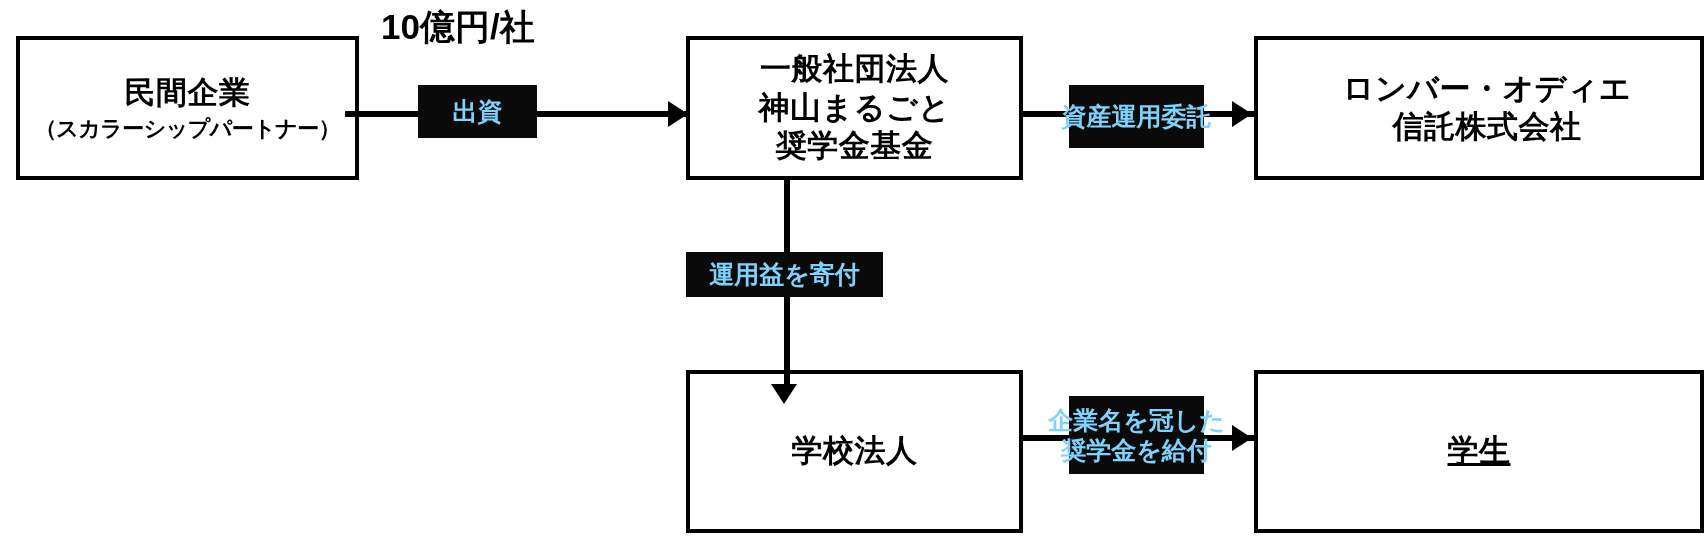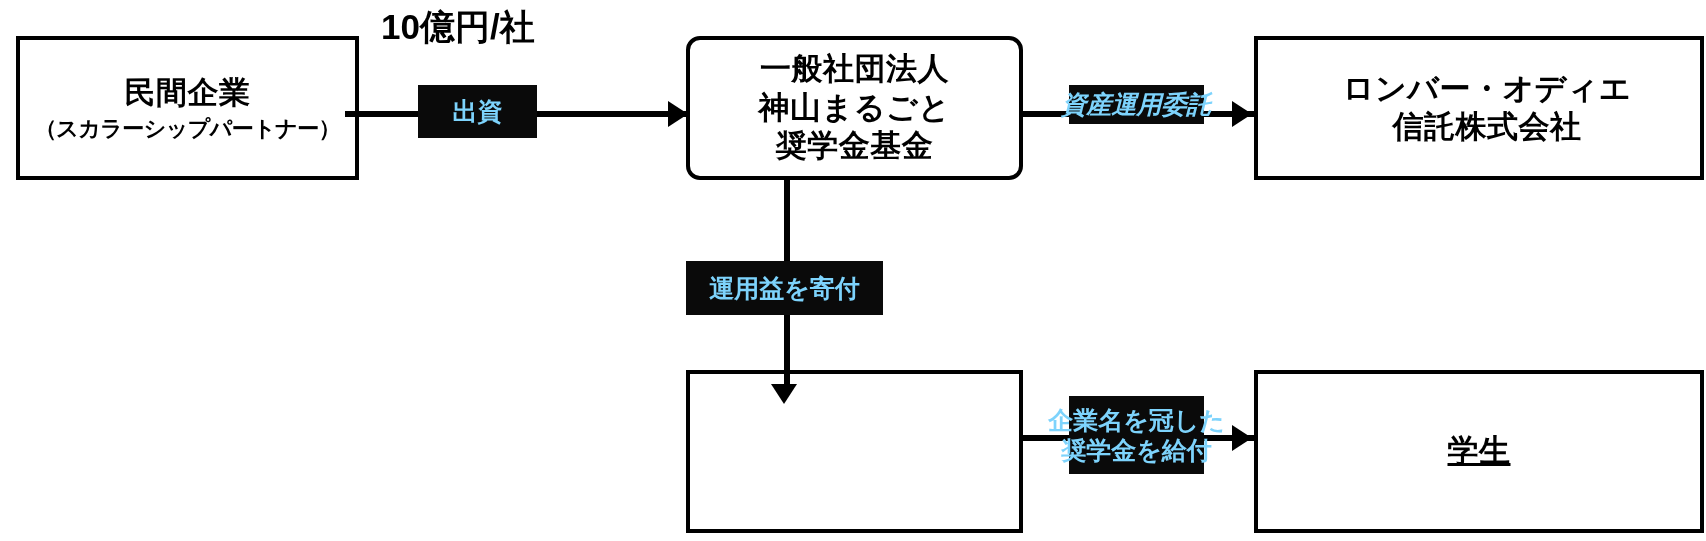--- a/index.html
+++ b/index.html
@@ -123,42 +123,43 @@
   <div class="arrow-down" style="left:771px; top:384px;"></div>
 
   <div class="hline" style="left:1020px; top:435px; width:234px;"></div>
   <div class="arrow-right" style="left:1232px; top:425px;"></div>
 
   <div class="node" style="left:2px; top:36px; width:343px; height:144px;margin-left:14px;">
     <div class="line-main">民間企業</div>
     <div class="line-sub">（スカラーシップパートナー）</div>
   </div>
 
-  <div class="node" style="left:686px; top:36px; width:337px; height:144px;border-radius:14px;">
+  <div class="node" style="left:686px; top:36px; width:337px; height:144px;">
     <div class="line-main">一般社団法人</div>
     <div class="line-main">神山まるごと</div>
     <div class="line-main">奨学金基金</div>
   </div>
 
   <div class="node" style="left:1254px; top:36px; width:450px; height:144px;padding-left:16px;">
     <div class="line-main">ロンバー・オディエ</div>
     <div class="line-main">信託株式会社</div>
   </div>
 
   <div class="node" style="left:686px; top:370px; width:337px; height:163px;">
+    <div class="line-main">学校法人</div>
   </div>
 
   <div class="node" style="left:1254px; top:370px; width:450px; height:163px;text-decoration:underline;">
     <div class="line-main">学生</div>
   </div>
 
   <div class="tag" style="left:418px; top:85px; width:119px; height:53px;">出資</div>
 
-  <div class="tag" style="left:1069px; top:85px; width:135px; height:39px;font-style:italic;">資産運用委託</div>
+  <div class="tag" style="left:1069px; top:85px; width:135px; height:63px;">資産運用委託</div>
 
-  <div class="tag" style="left:686px; top:261px; width:197px; height:54px;">運用益を寄付</div>
+  <div class="tag" style="left:686px; top:252px; width:197px; height:45px;">運用益を寄付</div>
 
   <div class="tag" style="left:1069px; top:396px; width:135px; height:78px;">
     <div>企業名を冠した</div>
     <div>奨学金を給付</div>
   </div>
 
 </div>
 
 </body></html>

